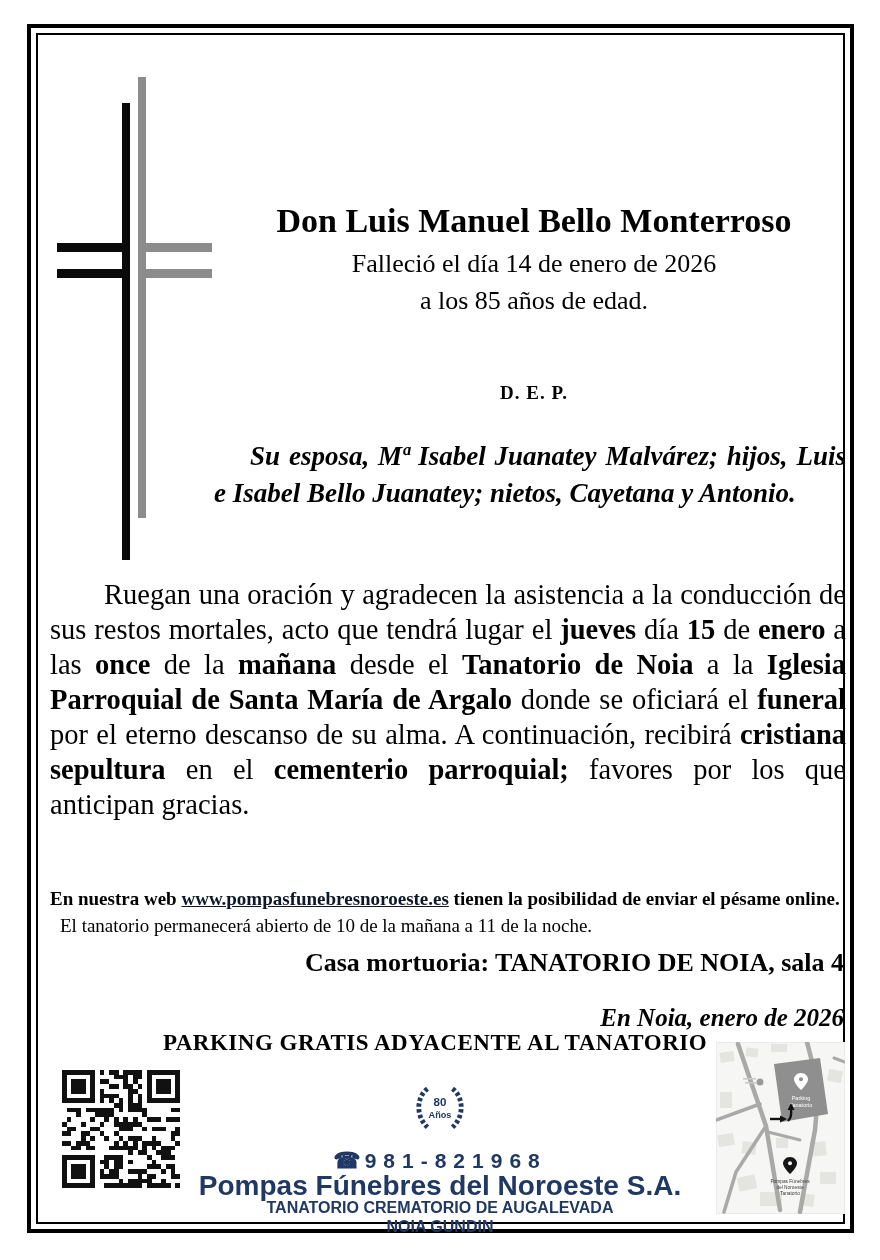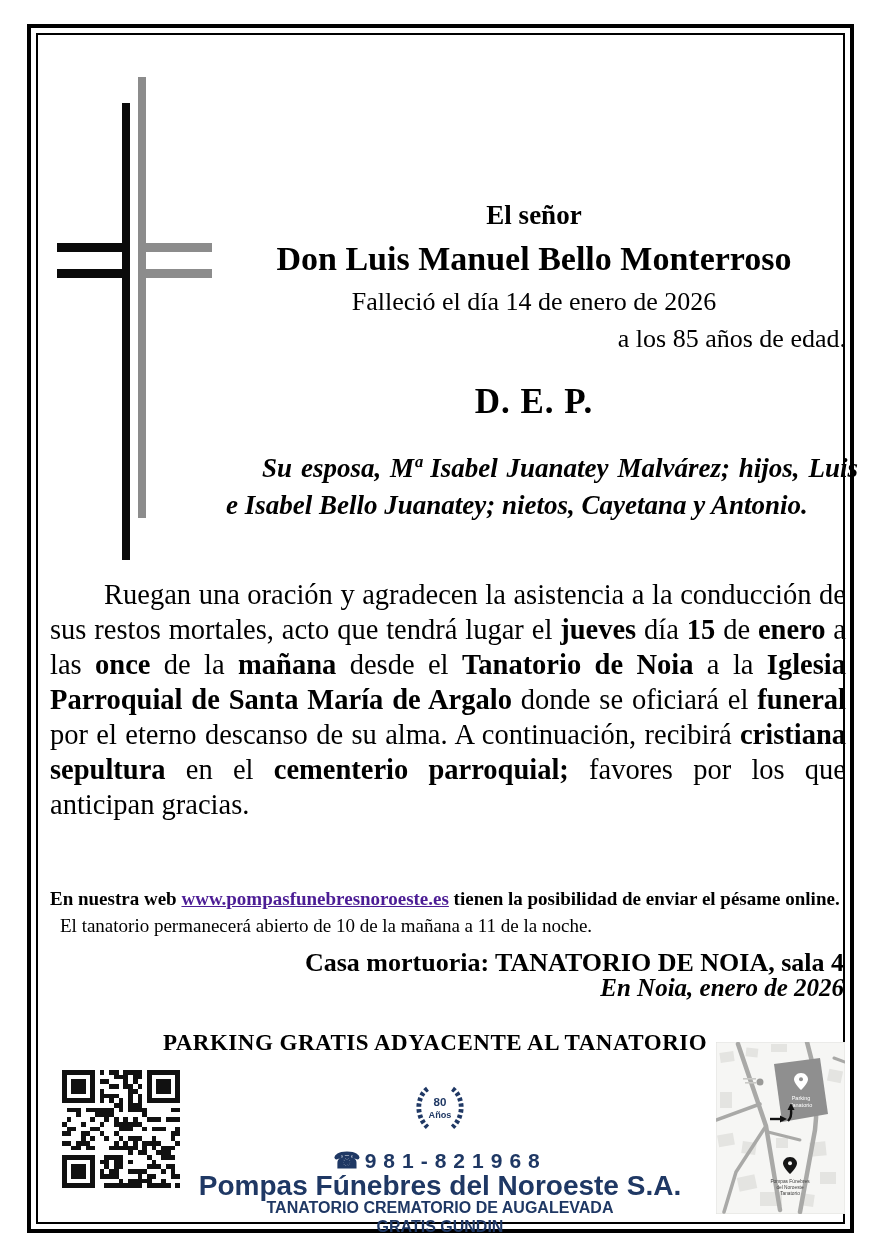--- a/index.html
+++ b/index.html
@@ -14,38 +14,38 @@
   .frame-inner{left:36px;top:33px;right:35px;bottom:36px;border:2px solid #000;}
 
   
   .cross{left:55px;top:73px;}
 
   
   .header{left:222px;top:196px;width:624px;text-align:center;}
   .salutation{font-size:27px;font-weight:bold;line-height:38px;}
   .deceased-name{font-size:34px;font-weight:bold;line-height:46px;margin:2px 0 0 0;white-space:nowrap;}
   .death-line{font-size:26px;line-height:39px;}
-  .age-line{font-size:26px;line-height:36px;text-align:right;}
-  .dep{left:222px;top:382px;width:624px;text-align:center;font-size:35px;font-weight:bold;letter-spacing:1px;}
+  .age-line{font-size:26px;line-height:36px;}
+  .dep{left:222px;top:382px;width:624px;text-align:center;font-size:19px;font-weight:bold;letter-spacing:1px;}
 
   .family{
-    left:214px;top:438px;width:632px;margin:12px;
+    left:214px;top:438px;width:632px;margin:0;
     font-size:27px;line-height:37px;font-weight:bold;font-style:italic;
     text-align:justify;text-indent:36px;
   }
   .announcement{
     left:50px;top:577px;width:796px;margin:0;
     font-size:28.5px;line-height:35px;text-align:justify;text-indent:54px;
   }
   .webline{left:50px;top:886px;width:800px;font-size:19px;font-weight:bold;line-height:26px;}
-  .webline a{color:#4c1d95;text-decoration:underline;cursor:pointer;}
+  .webline a{color:#0f172a;text-decoration:underline;cursor:pointer;}
   .hours{left:60px;top:913px;width:800px;font-size:19px;line-height:26px;}
 
   .mortuary{left:50px;top:948px;right:36px;text-align:right;font-size:26px;font-weight:bold;}
-  .placedate{left:50px;top:974px;right:36px;text-align:right;font-size:25px;font-weight:bold;font-style:italic;}
+  .placedate{left:50px;top:1004px;right:36px;text-align:right;font-size:25px;font-weight:bold;font-style:italic;}
   .parking{left:85px;top:1030px;width:700px;text-align:center;font-size:23px;font-weight:bold;letter-spacing:0.5px;}
 
   .qr{left:62px;top:1070px;width:118px;height:118px;}
 
   .footer{left:190px;top:1082px;width:500px;text-align:center;color:#1f3864;
           font-family:"Liberation Sans", sans-serif;}
   .wreath{display:block;margin:0 auto;}
   .phone-row{margin-top:14px;font-size:21px;font-weight:bold;letter-spacing:7px;white-space:nowrap;}
   .phone-row .ph-icon{letter-spacing:0;font-size:22px;margin-right:4px;}
   .company{font-size:28px;font-weight:bold;line-height:24px;}
@@ -63,21 +63,20 @@
 <svg class="abs cross" width="160" height="490" viewBox="0 0 160 490">
   <rect x="83" y="4" width="8" height="441" fill="#8c8c8c"></rect>
   <rect x="67" y="30" width="8" height="457" fill="#0a0a0a"></rect>
   <rect x="2" y="170" width="72" height="9" fill="#0a0a0a"></rect>
   <rect x="90" y="170" width="67" height="9" fill="#8c8c8c"></rect>
   <rect x="2" y="196" width="72" height="9" fill="#0a0a0a"></rect>
   <rect x="83" y="196" width="74" height="9" fill="#8c8c8c"></rect>
 </svg>
 
 <div class="abs header">
-  <div class="salutation">El señor</div>
   <div class="deceased-name">Don Luis Manuel Bello Monterroso</div>
   <div class="death-line">Falleció el día 14 de enero de 2026</div>
   <div class="age-line">a los 85 años de edad.</div>
 </div>
 <div class="abs dep">D. E. P.</div>
 
 <p class="abs family">Su esposa, Mª Isabel Juanatey Malvárez; hijos, Luis e Isabel Bello Juanatey; nietos, Cayetana y Antonio.</p>
 
 <p class="abs announcement"><span>Ruegan una oración y agradecen la asistencia a la conducción de sus restos mortales, acto que tendrá lugar el </span><b>jueves</b><span> día </span><b>15</b><span> de </span><b>enero</b><span> a las </span><b>once</b><span> de la </span><b>mañana</b><span> desde el </span><b>Tanatorio de Noia</b><span> a la </span><b>Iglesia Parroquial de Santa María de Argalo</b><span> donde se oficiará el </span><b>funeral</b><span> por el eterno descanso de su alma. A continuación, recibirá </span><b>cristiana sepultura</b><span> en el </span><b>cementerio parroquial;</b><span> favores por los que anticipan gracias.</span></p>
 
@@ -95,21 +94,21 @@
 <div class="abs footer">
   <svg class="wreath" width="60" height="52" viewBox="0 0 60 54">
     <path d="M17,7 C6,15 4,35 17,47" fill="none" stroke="#1f3864" stroke-width="5" stroke-dasharray="3.5 2.5"></path>
     <path d="M43,7 C54,15 56,35 43,47" fill="none" stroke="#1f3864" stroke-width="5" stroke-dasharray="3.5 2.5"></path>
     <text x="30" y="25" text-anchor="middle" font-family="Liberation Sans, sans-serif" font-size="12" font-weight="bold" fill="#1f3864">80</text>
     <text x="30" y="37" text-anchor="middle" font-family="Liberation Sans, sans-serif" font-size="9.5" font-weight="bold" fill="#1f3864">Años</text>
   </svg>
   <div class="phone-row"><span class="ph-icon">☎</span><span>981-821968</span></div>
   <div class="company">Pompas Fúnebres del Noroeste S.A.</div>
   <div class="fline2">TANATORIO CREMATORIO DE AUGALEVADA</div>
-  <div class="fline3">GRATIS GUNDIN</div>
+  <div class="fline3">NOIA GUNDIN</div>
 </div>
 
 <svg class="abs map" viewBox="0 0 129 172">
   <rect x="0" y="0" width="129" height="172" fill="#f6f6f4" stroke="#e0e0dd" stroke-width="1"></rect>
 
   <g fill="#e4e4e1">
     <rect x="4" y="10" width="14" height="10" transform="rotate(-8 11 15)"></rect>
     <rect x="30" y="6" width="12" height="9" transform="rotate(6 36 10)"></rect>
     <rect x="55" y="2" width="16" height="8"></rect>
     <rect x="112" y="28" width="14" height="12" transform="rotate(12 119 34)"></rect>

